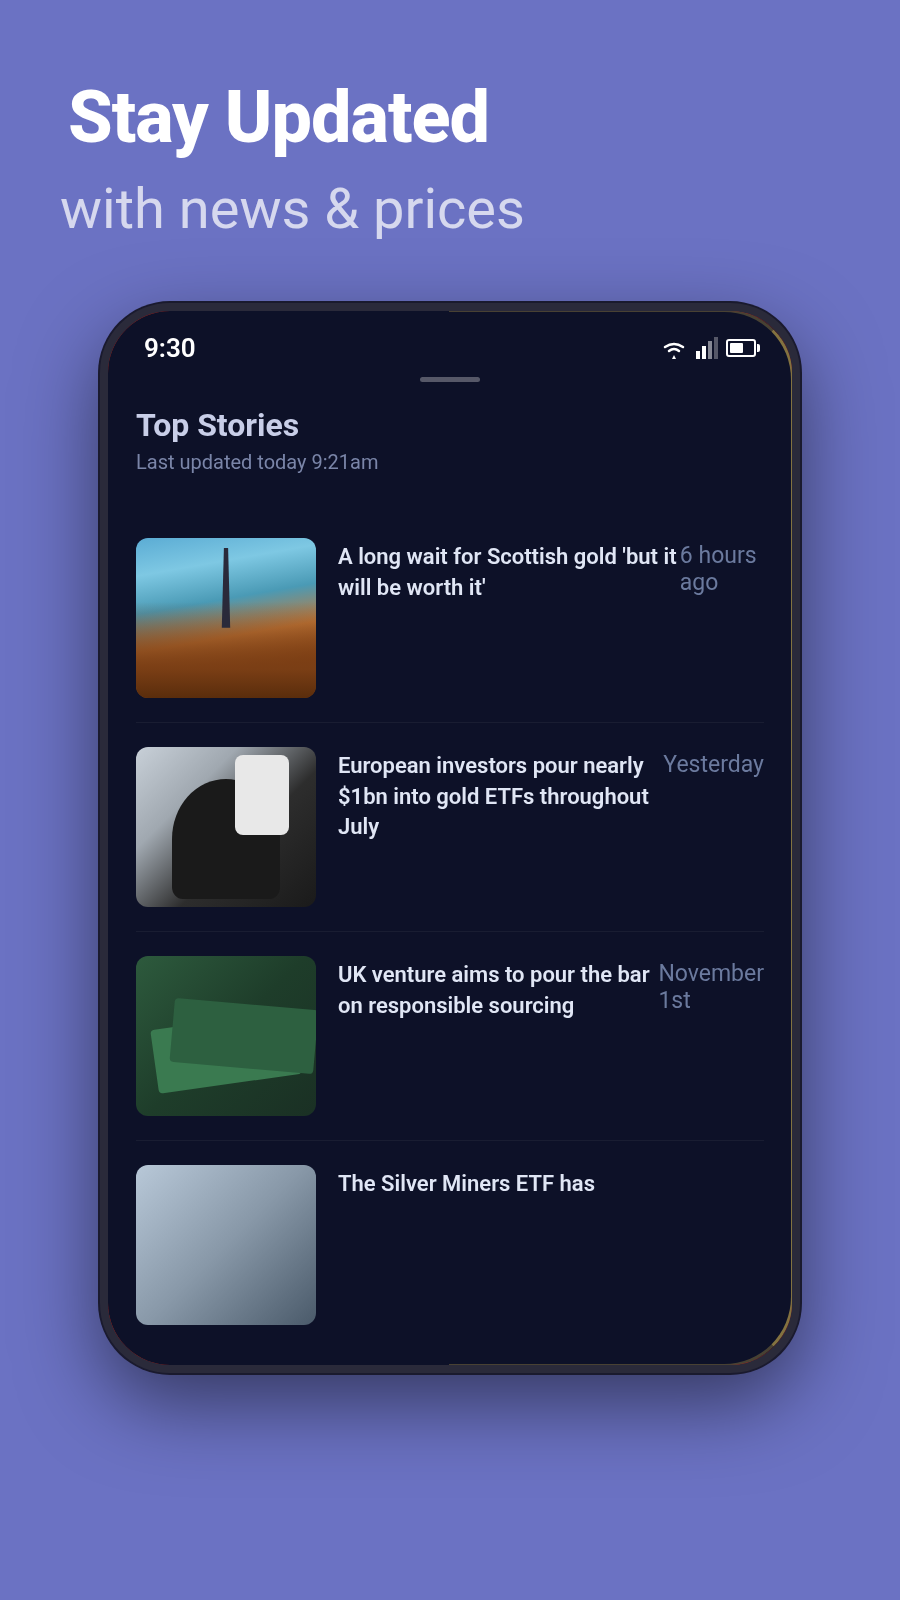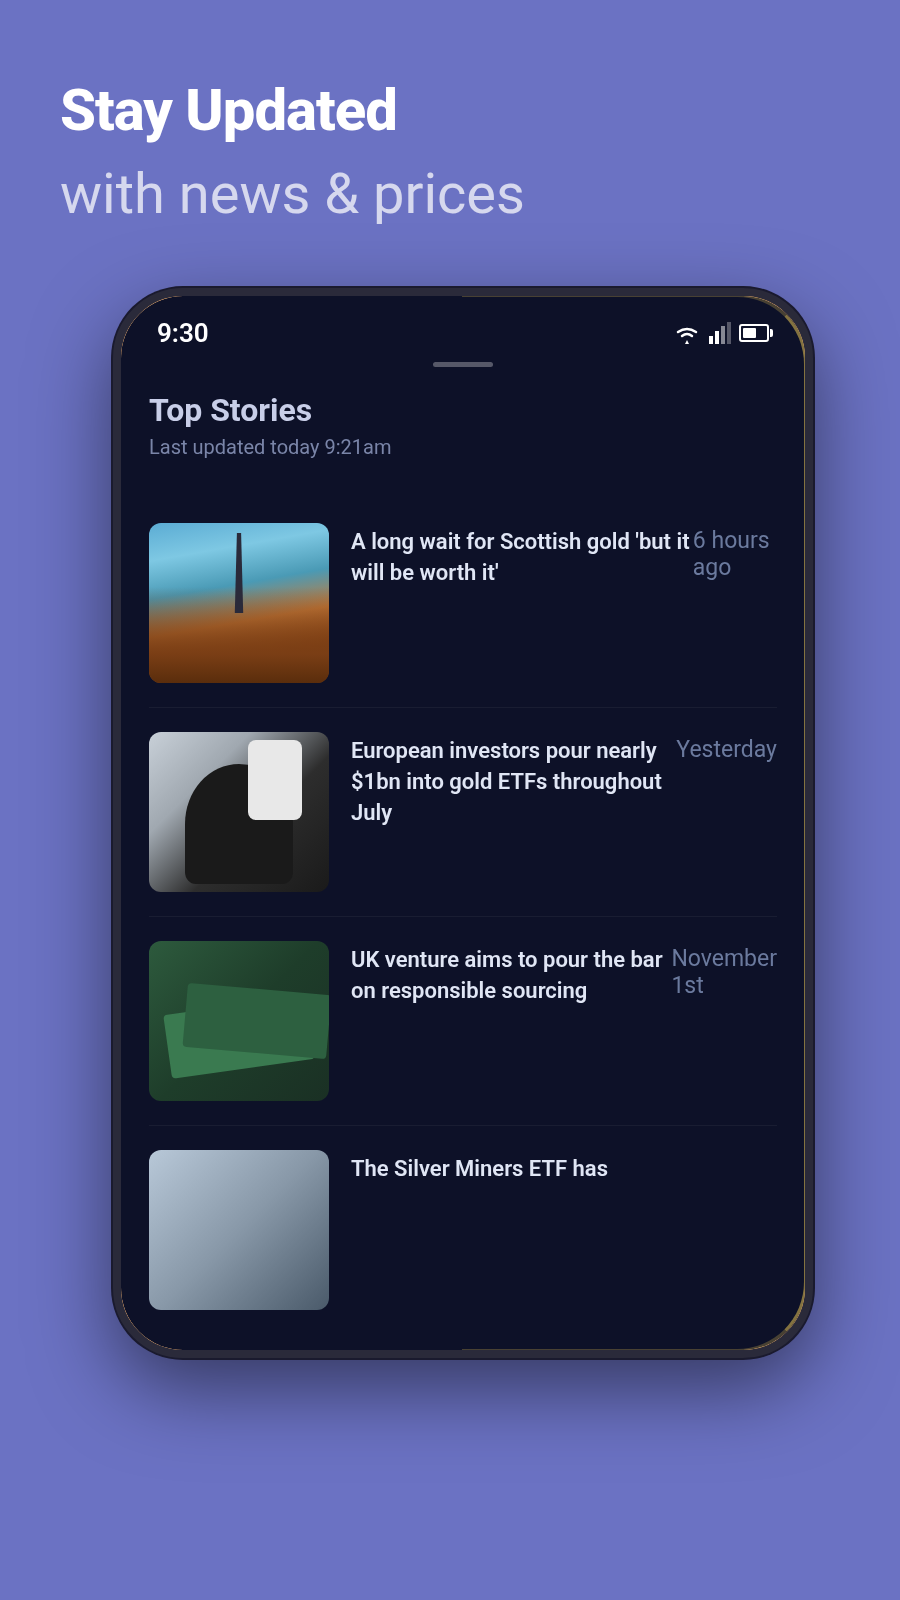--- a/index.html
+++ b/index.html
@@ -19,49 +19,50 @@
       align-items: center;
     }
 
     .hero-section {
       width: 100%;
       padding: 80px 60px 40px 60px;
       text-align: left;
     }
 
     .hero-title {
-      font-size: 58px;
+      font-size: 72px;
       font-weight: 800;
       color: #ffffff;
       line-height: 1.05;
       letter-spacing: -1px;
       margin-bottom: 20px;
+      margin-left: 8px;
     }
 
     .hero-subtitle {
       font-size: 56px;
       font-weight: 400;
       color: rgba(255,255,255,0.72);
       line-height: 1.2;
     }
 
     .phone-container {
       position: relative;
       width: 700px;
       height: 1070px;
       margin-top: 20px;
     }
 
     .phone-frame {
       position: absolute;
       top: 0;
-      left: 13px;
+      left: 0;
       width: 100%;
       height: 100%;
-      background: #fdba74;
+      background: #7f1d1d;
       border-radius: 70px;
       border: 8px solid #2a2a3a;
       box-shadow:
         0 0 0 2px #1a1a2e,
         0 30px 80px rgba(0,0,0,0.5),
         inset 0 0 30px rgba(255,255,255,0.02);
       overflow: hidden;
     }
 
     

